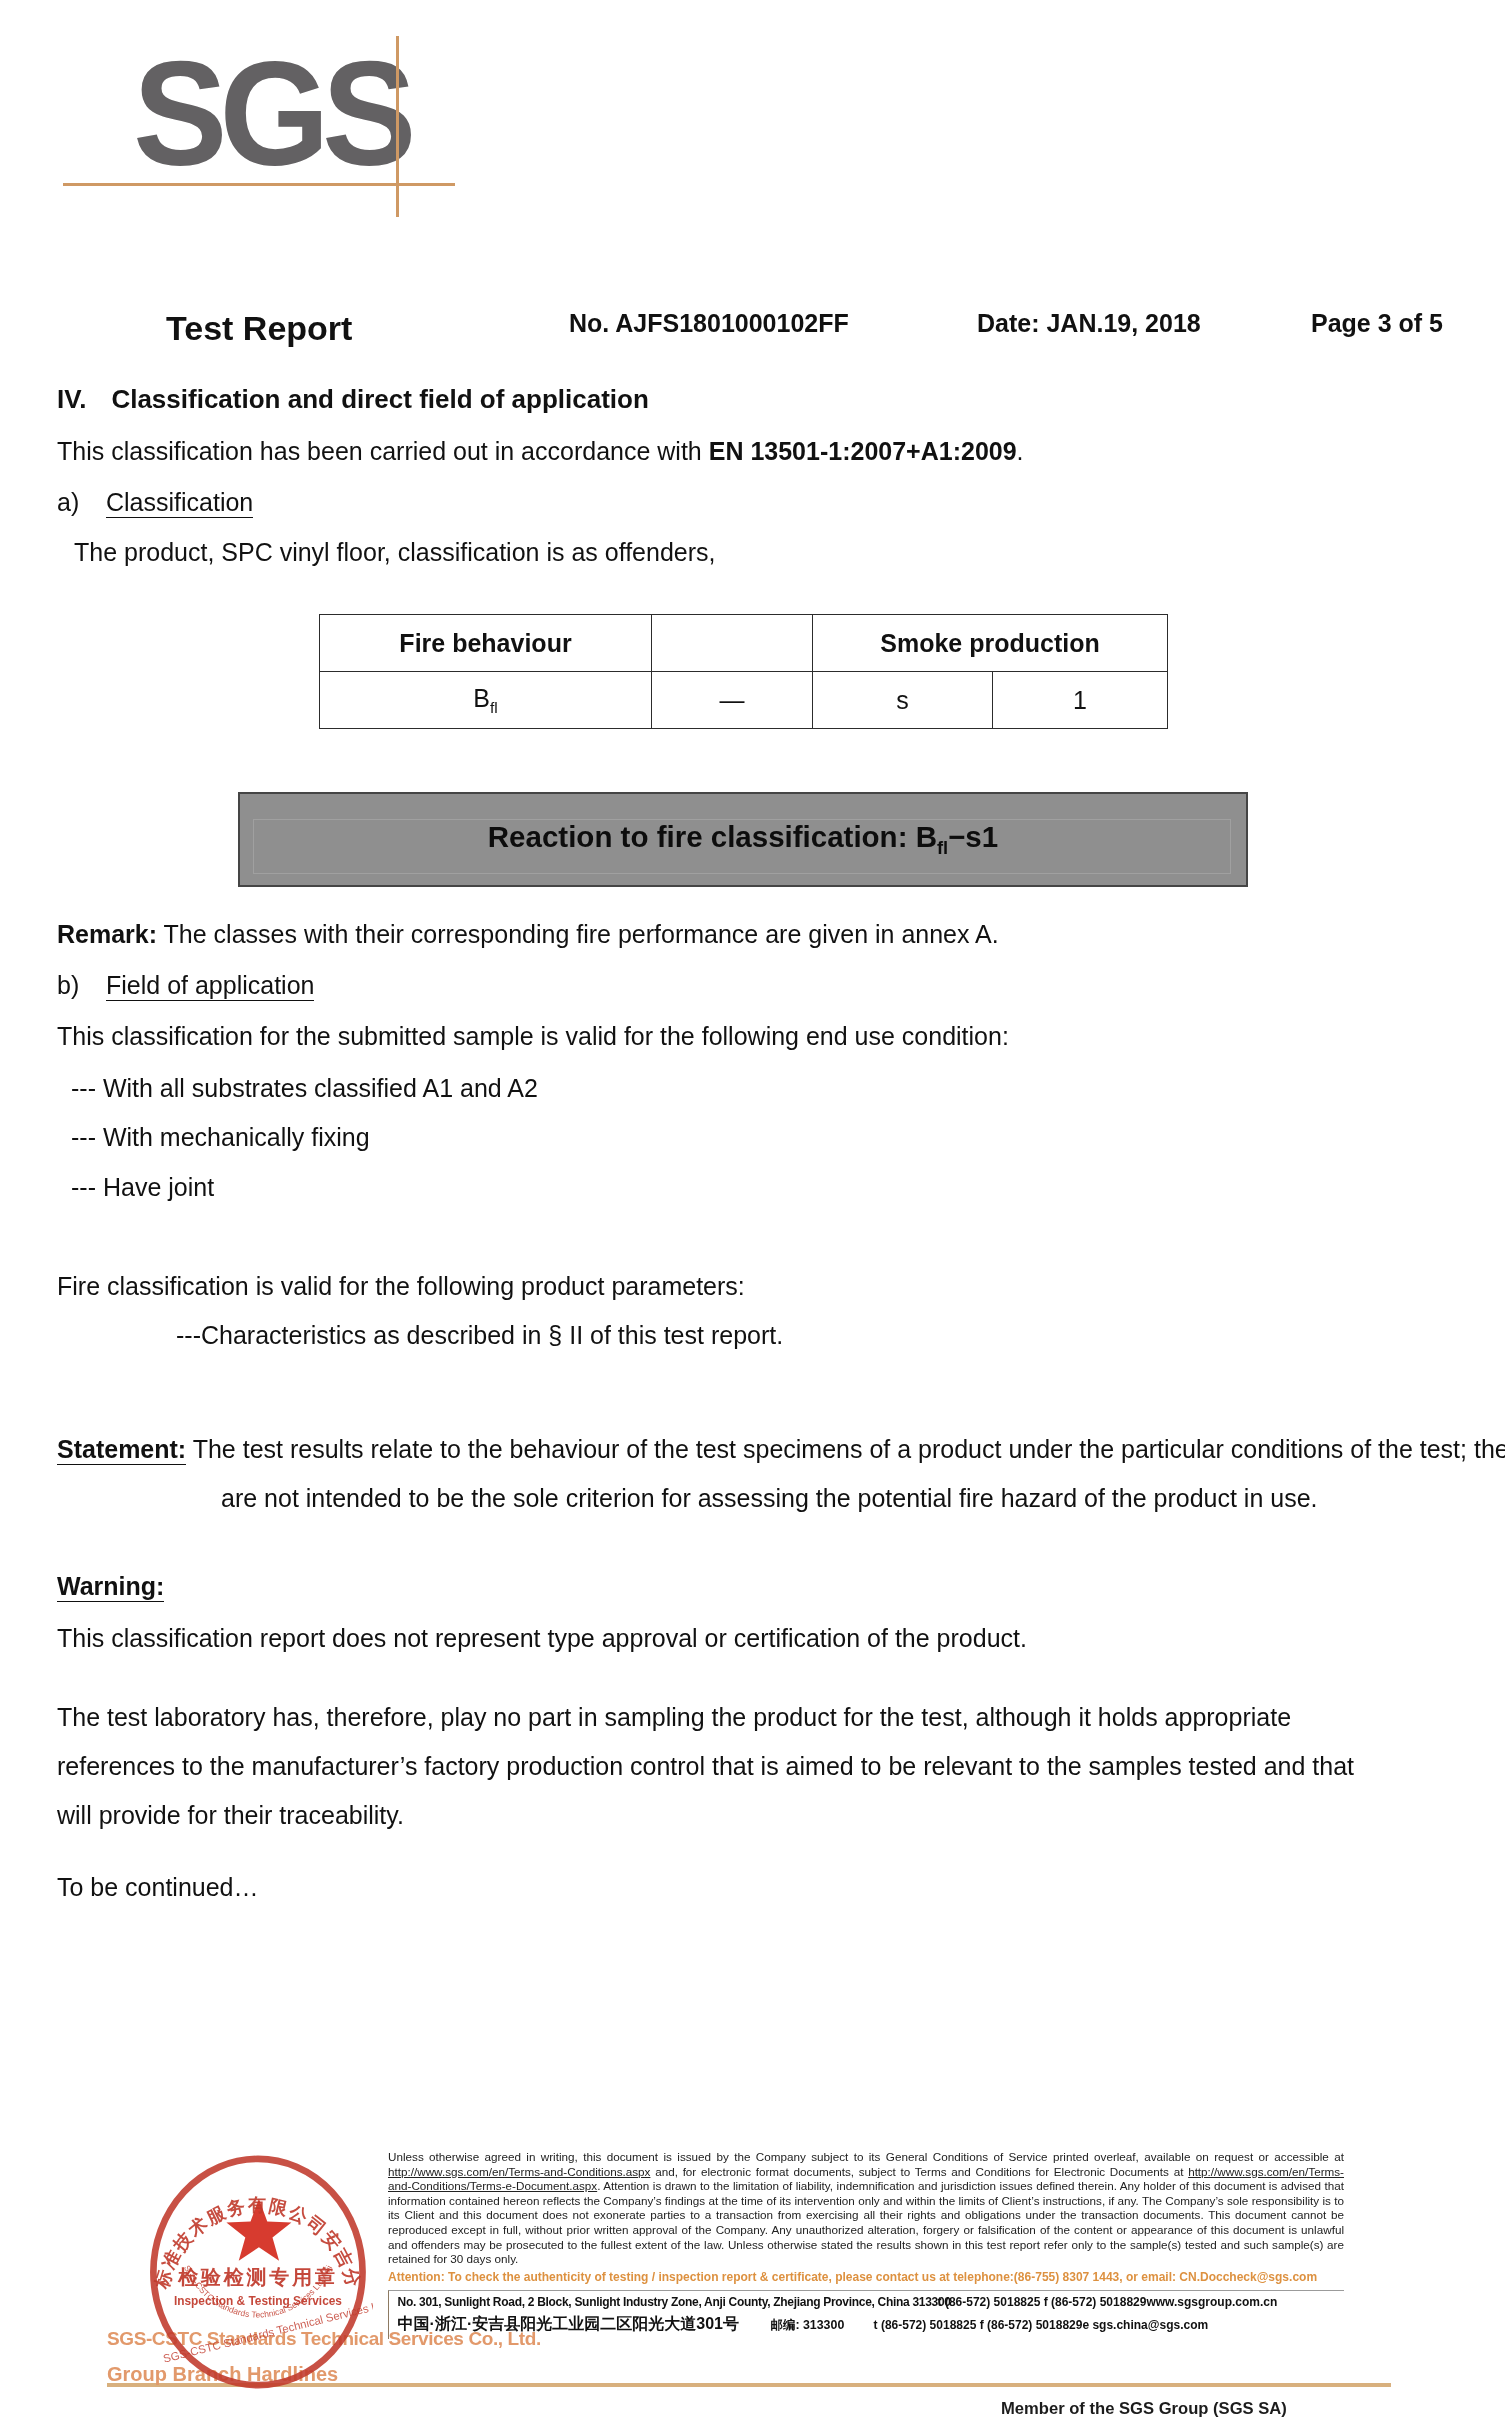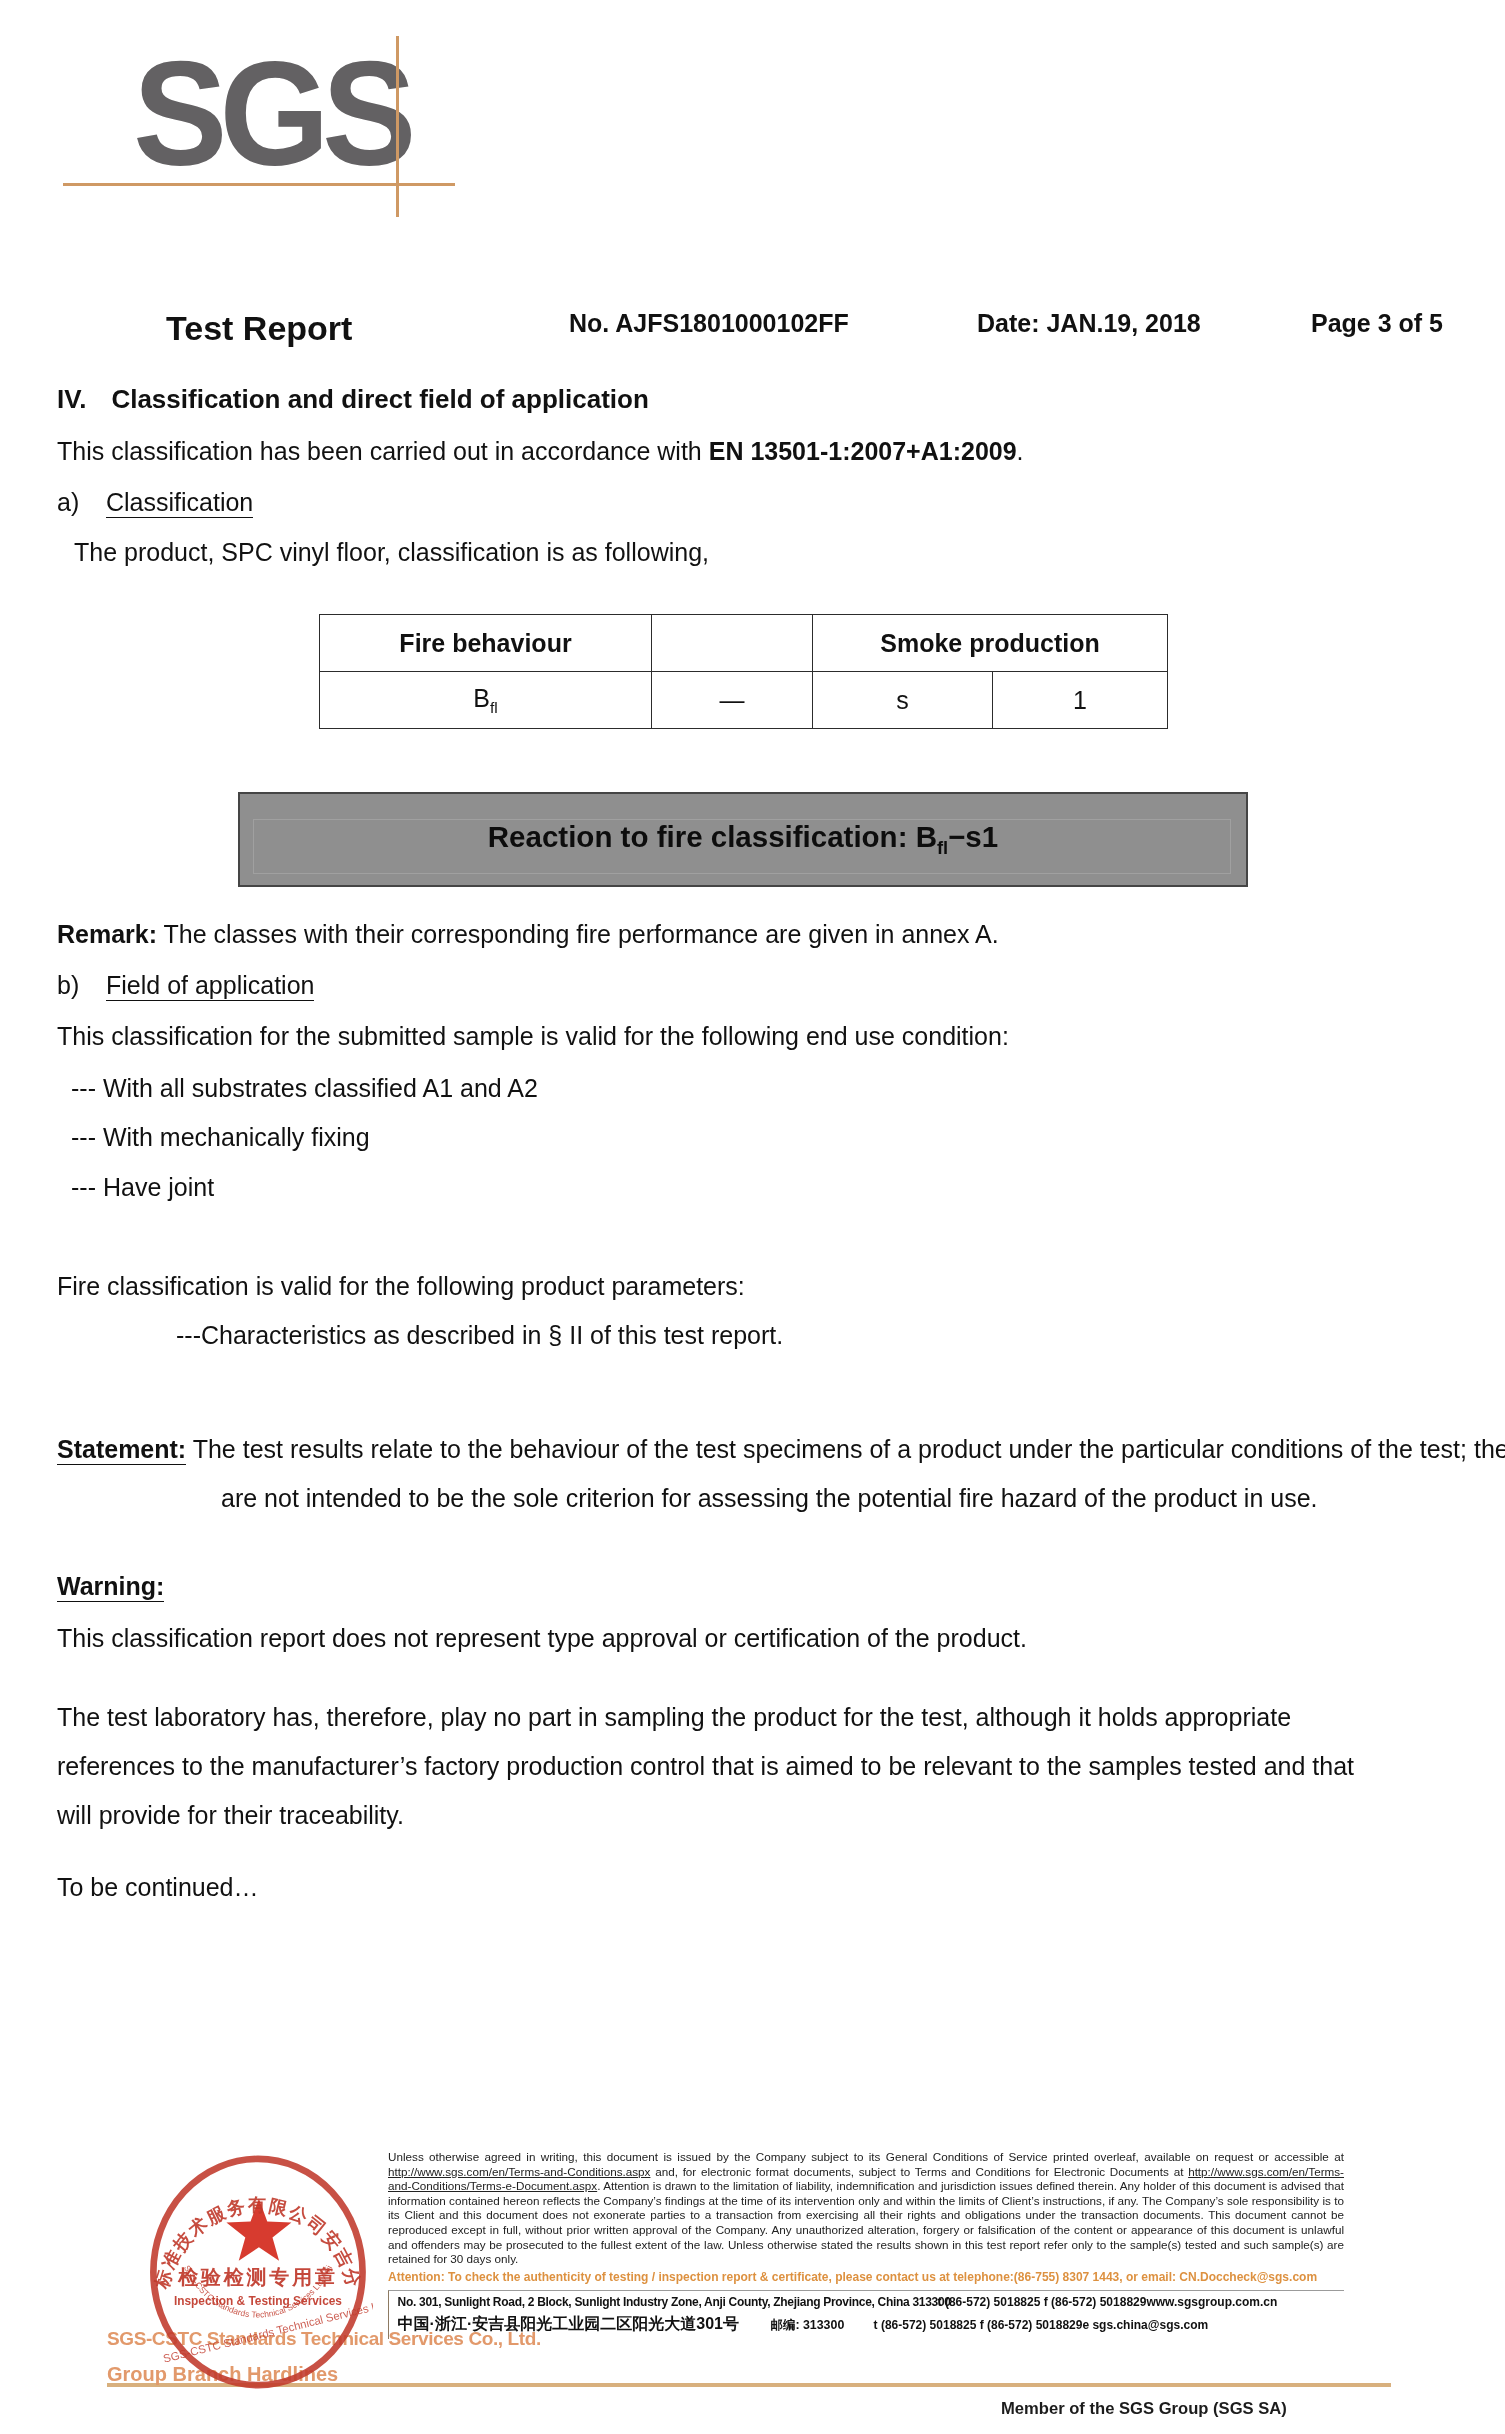--- a/index.html
+++ b/index.html
@@ -107,21 +107,21 @@
     <span>IV.</span><span class="ttl">Classification and direct field of application</span>
   </div>
 
   <div class="abs intro body-26">
     <span>This classification has been carried out in accordance with </span><b>EN 13501-1:2007+A1:2009</b><span>.</span>
   </div>
 
   <div class="abs a-line body-26">
     <span class="lbl">a)</span><span class="u">Classification</span>
   </div>
-  <div class="abs a-text body-26">The product, SPC vinyl floor, classification is as following,</div>
+  <div class="abs a-text body-26">The product, SPC vinyl floor, classification is as offenders,</div>
 
   <table class="abs cls-table">
     <tbody>
         <tr>
       <th class="w1">Fire behaviour</th>
       <th class="w2"></th>
       <th class="w3" colspan="2">Smoke production</th>
     </tr>
     <tr>
       <td class="w1"><span>B</span><sub>fl</sub></td>

